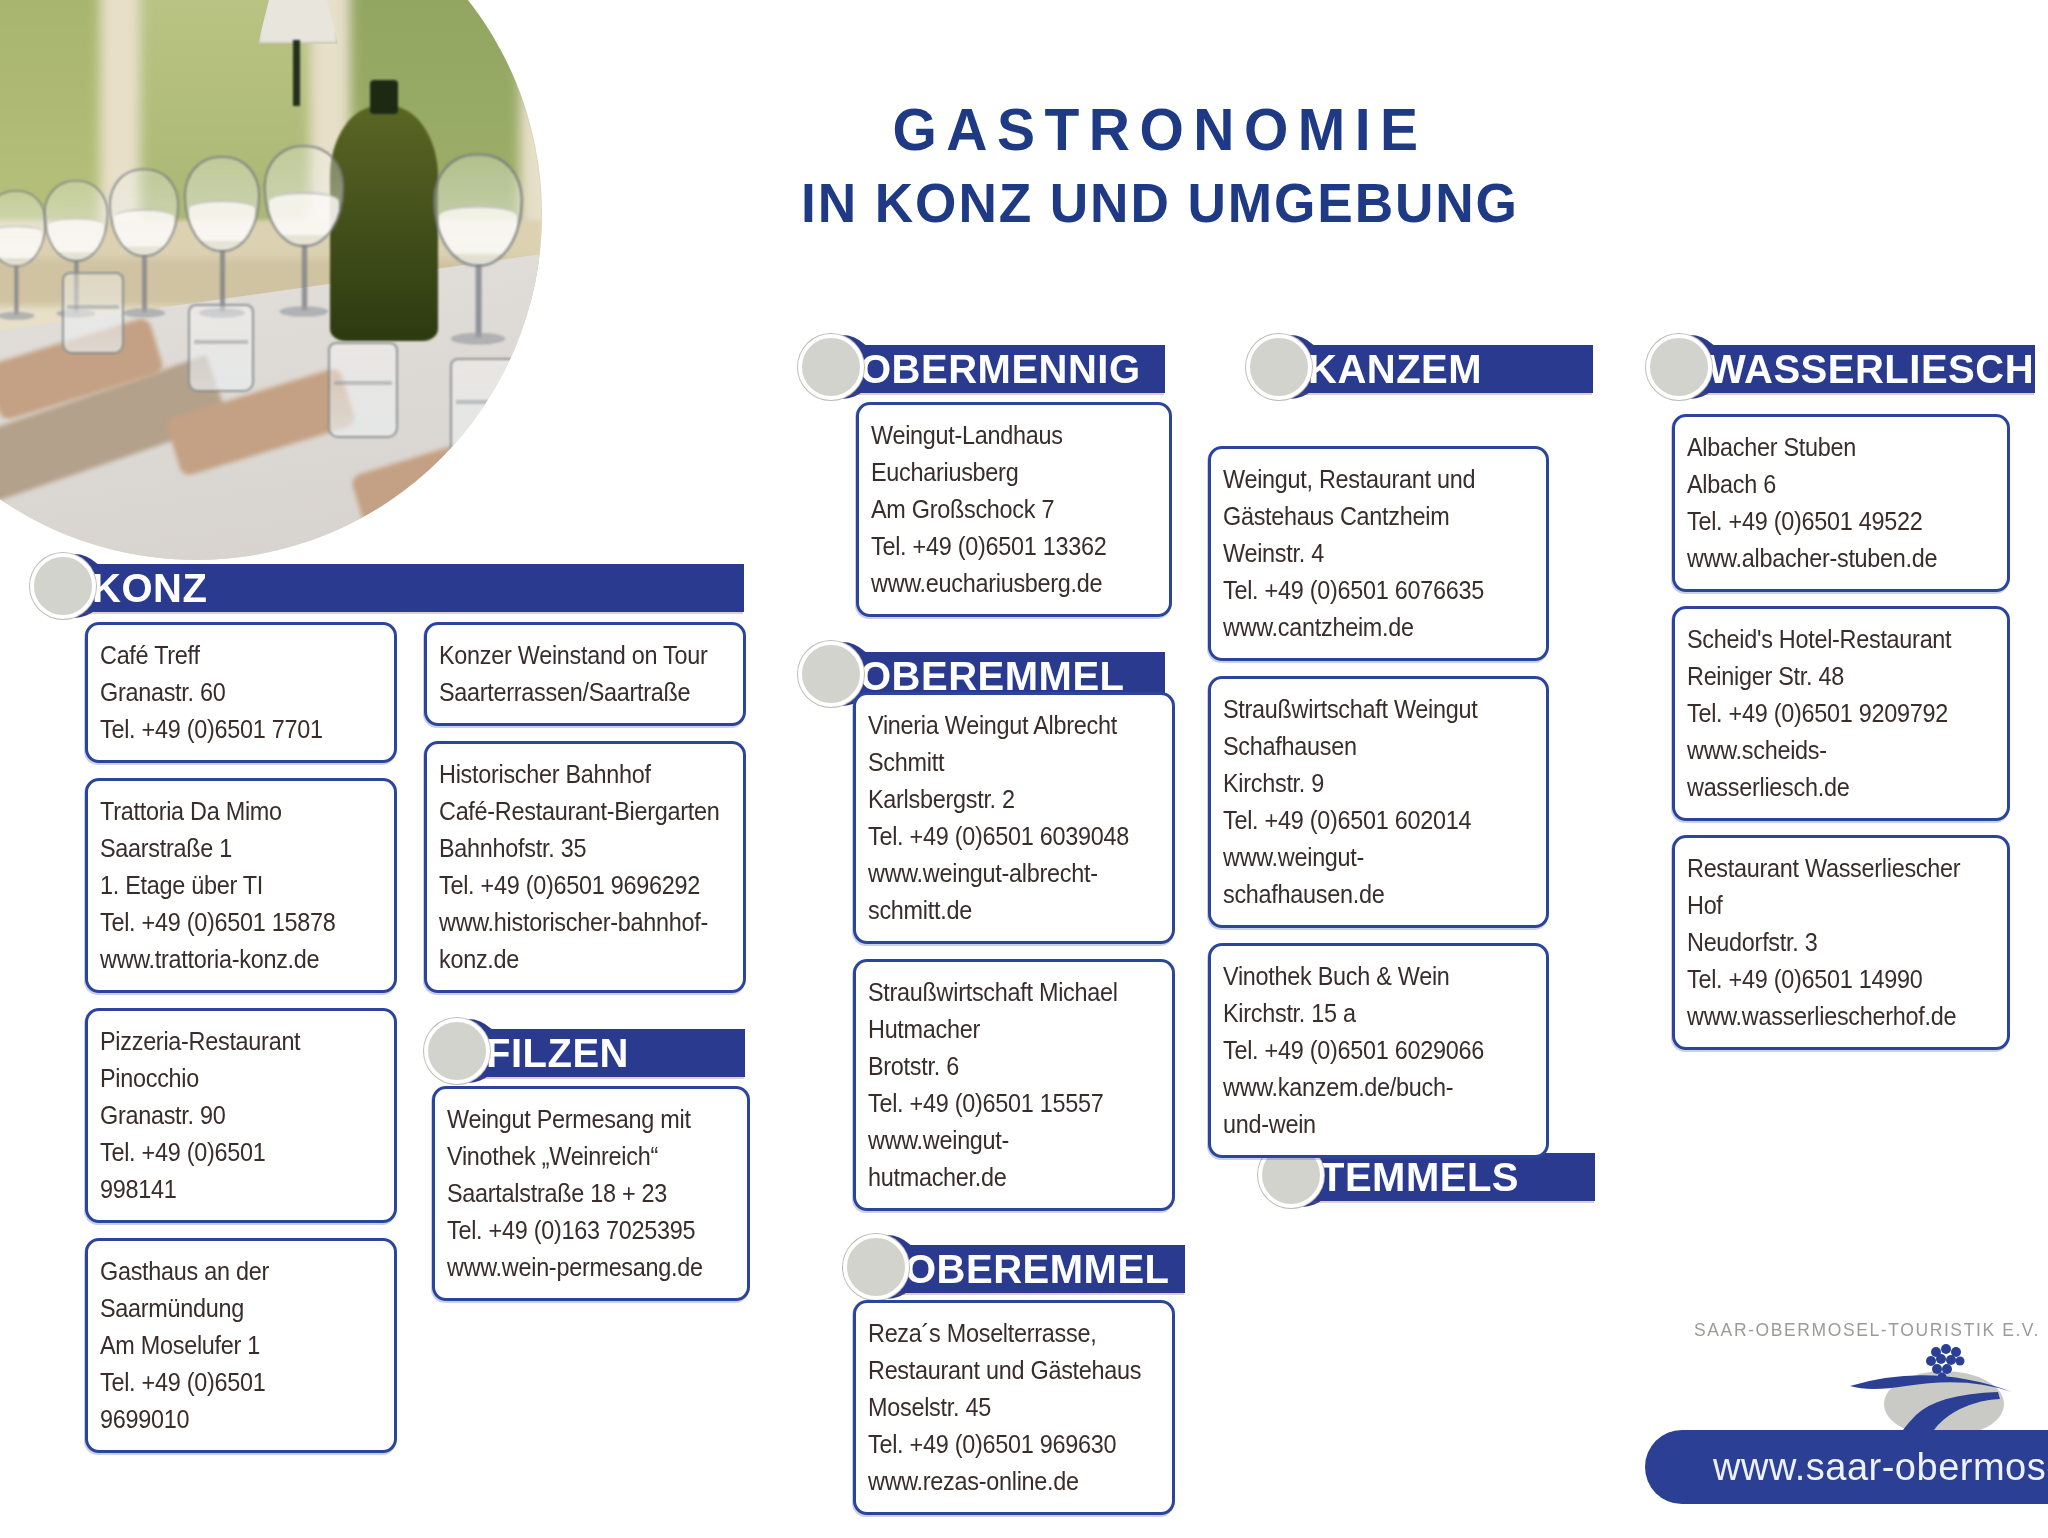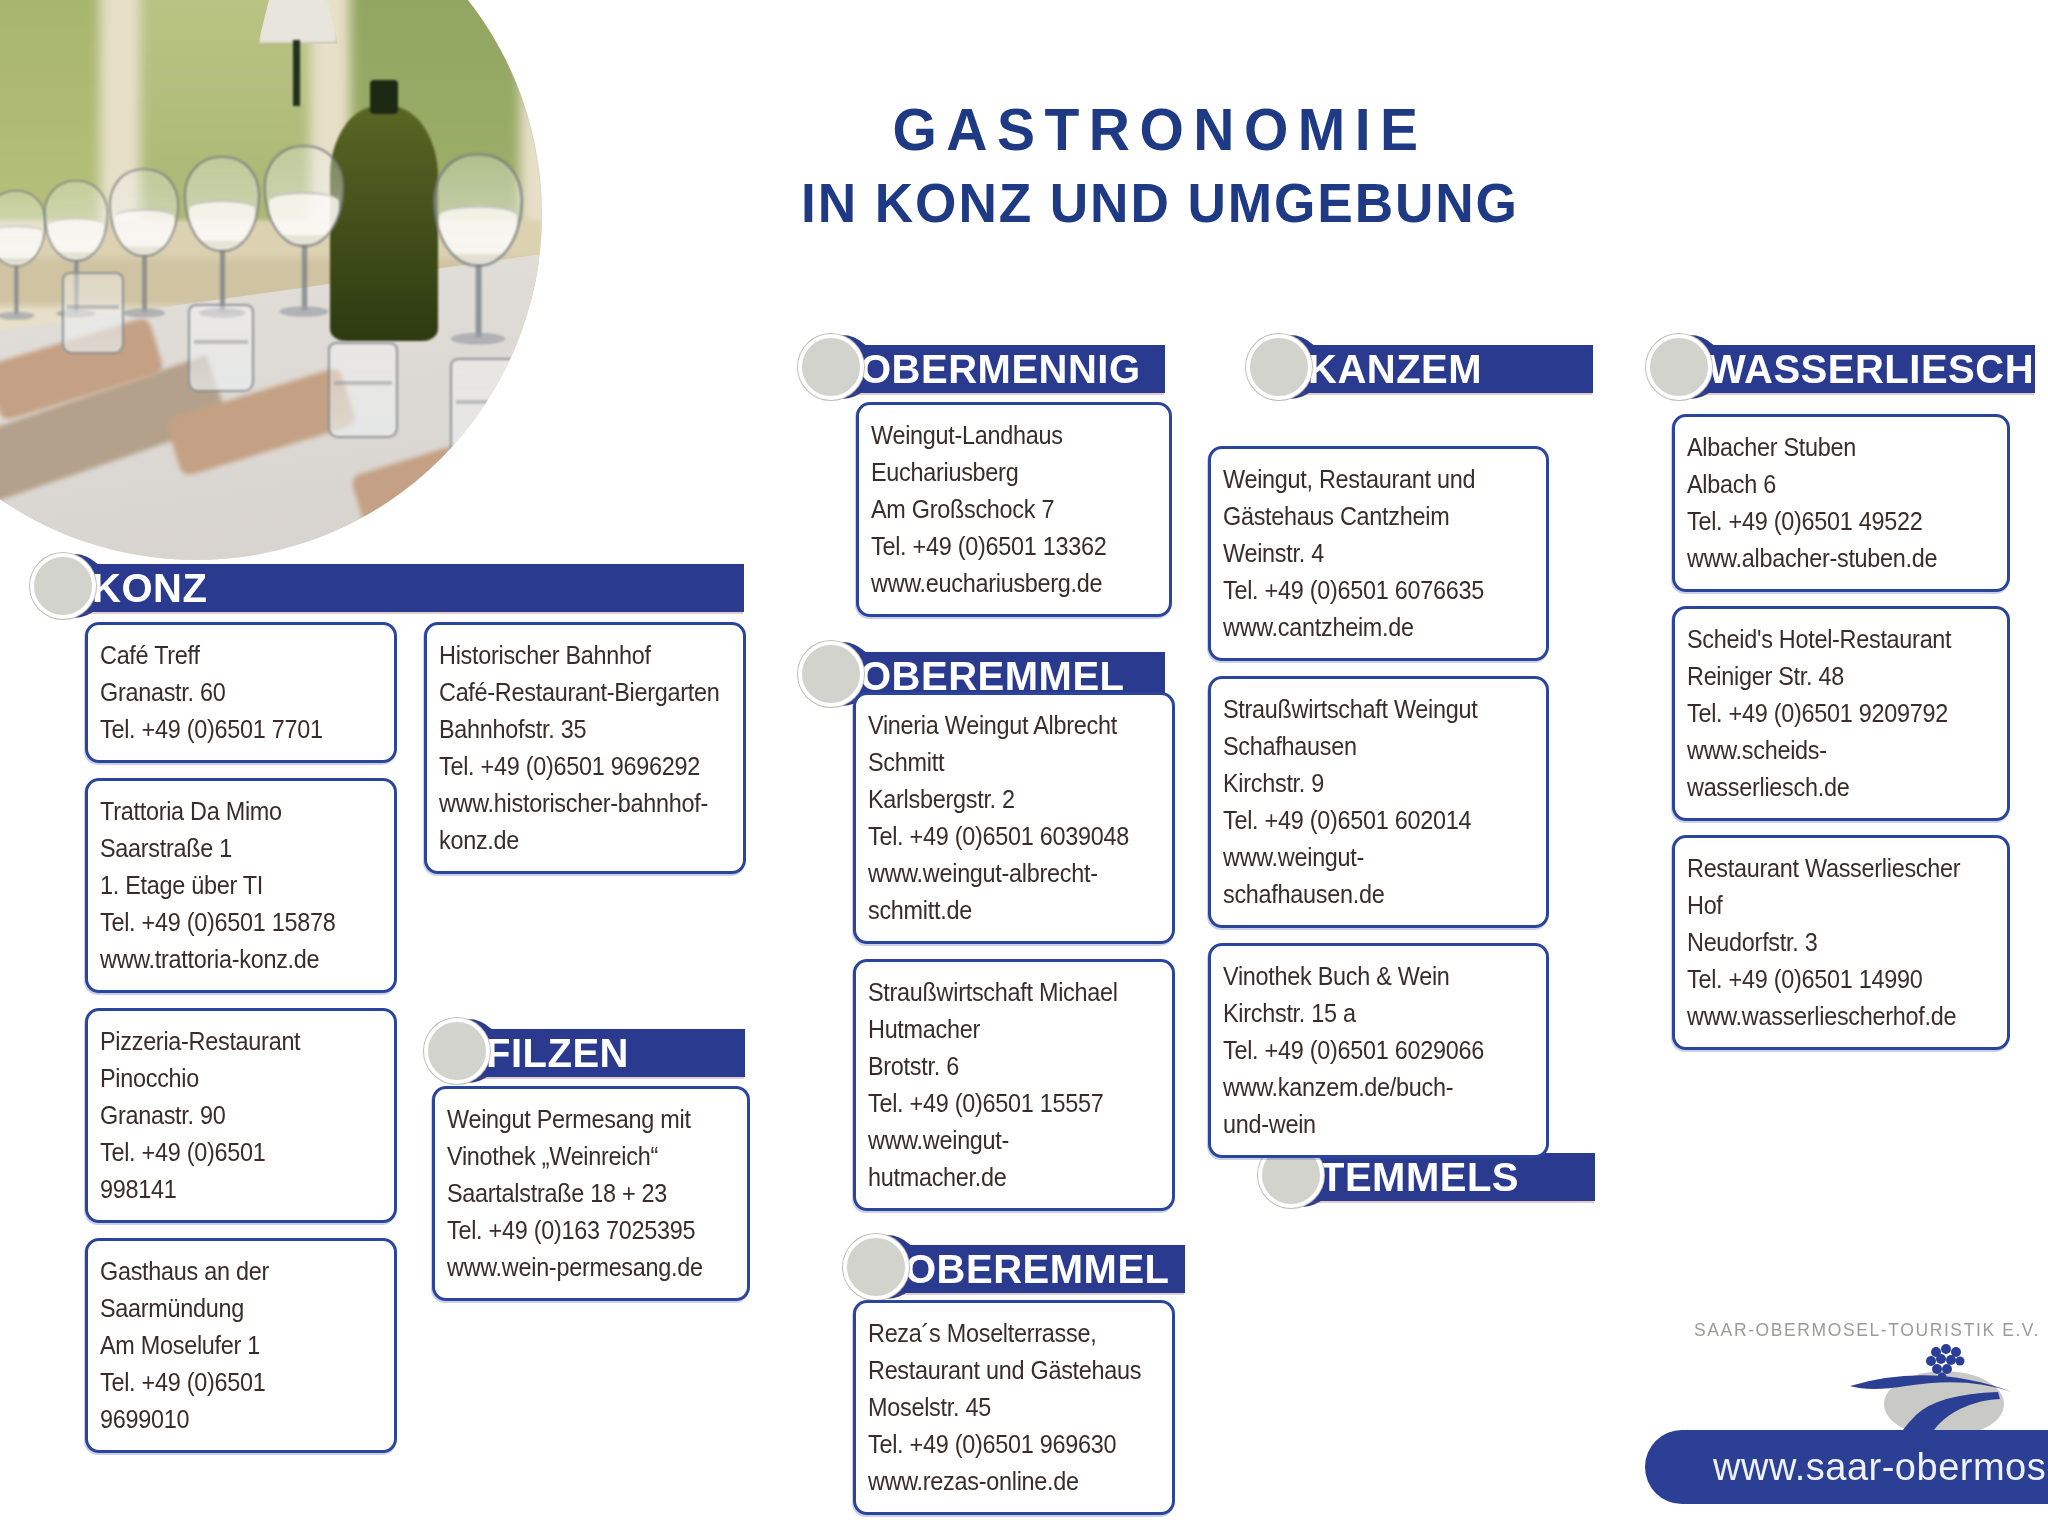--- a/index.html
+++ b/index.html
@@ -211,20 +211,24 @@
       <div class="entry-box">
         <div class="entry-line">Gasthaus an der</div>
         <div class="entry-line">Saarmündung</div>
         <div class="entry-line">Am Moselufer 1</div>
         <div class="entry-line">Tel. +49 (0)6501</div>
         <div class="entry-line">9699010</div>
       </div>
     </div>
   <div class="boxcol" style="left:424px;top:622px;width:322px;">
       <div class="entry-box">
+        <div class="entry-line">Konzer Weinstand on Tour</div>
+        <div class="entry-line">Saarterrassen/Saartraße</div>
+      </div>
+      <div class="entry-box">
         <div class="entry-line">Historischer Bahnhof</div>
         <div class="entry-line">Café-Restaurant-Biergarten</div>
         <div class="entry-line">Bahnhofstr. 35</div>
         <div class="entry-line">Tel. +49 (0)6501 9696292</div>
         <div class="entry-line">www.historischer-bahnhof-</div>
         <div class="entry-line">konz.de</div>
       </div>
     </div>
   <div class="boxcol" style="left:432px;top:1086px;width:318px;">
       <div class="entry-box">

